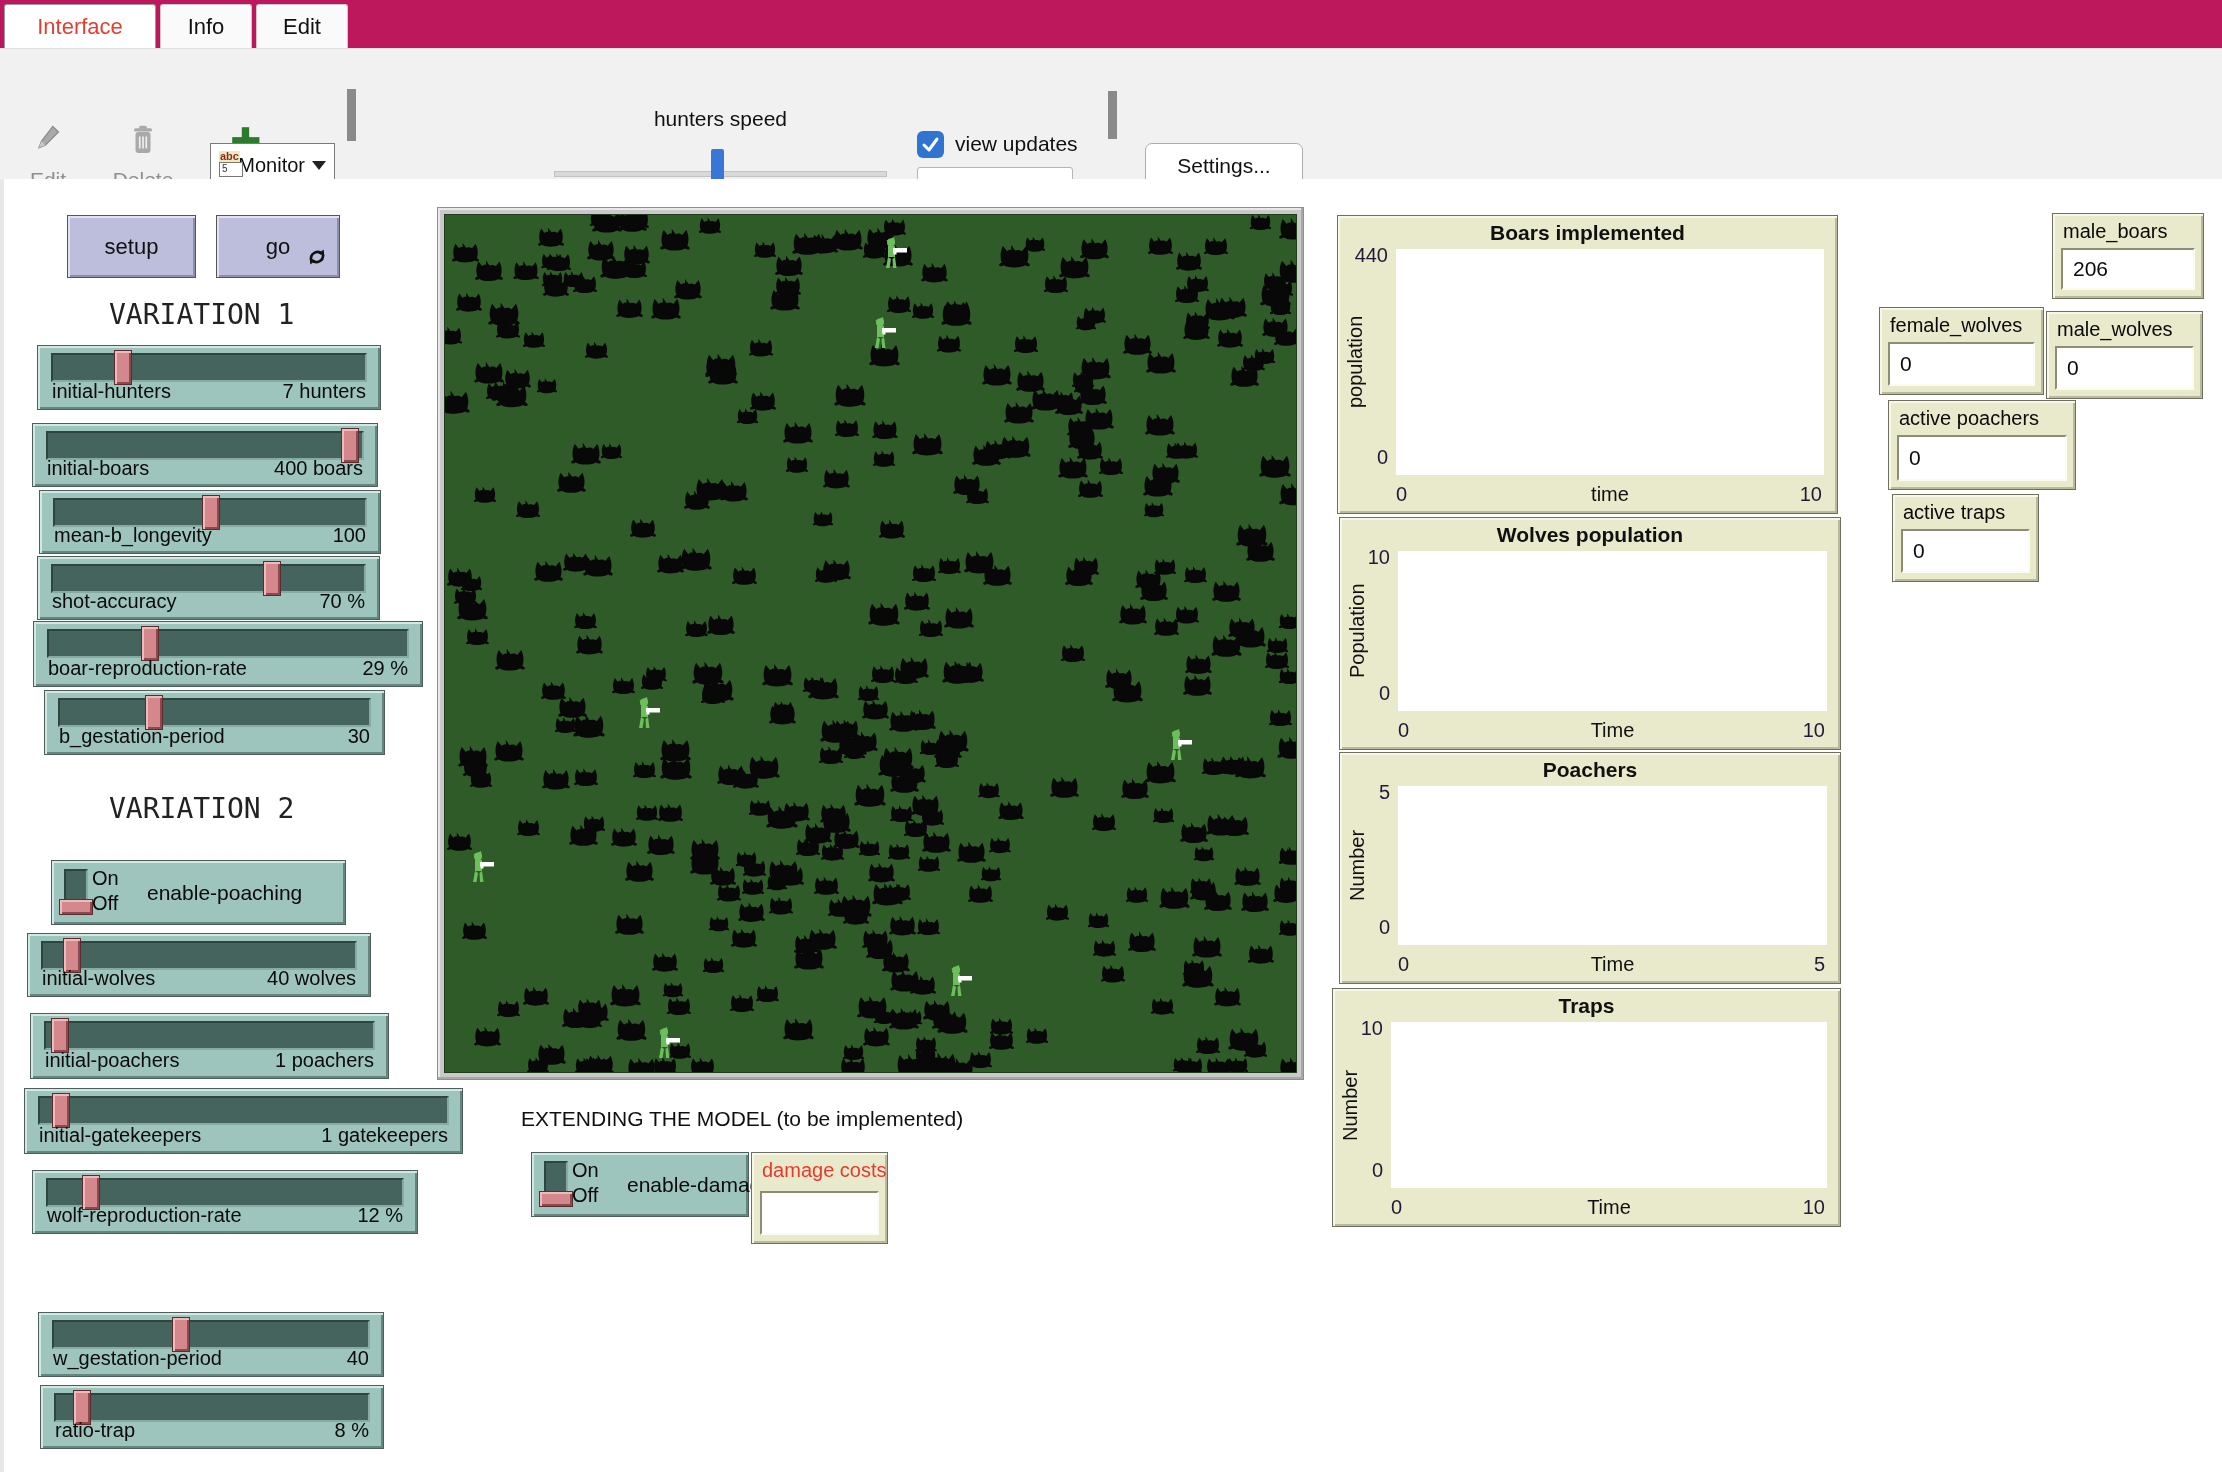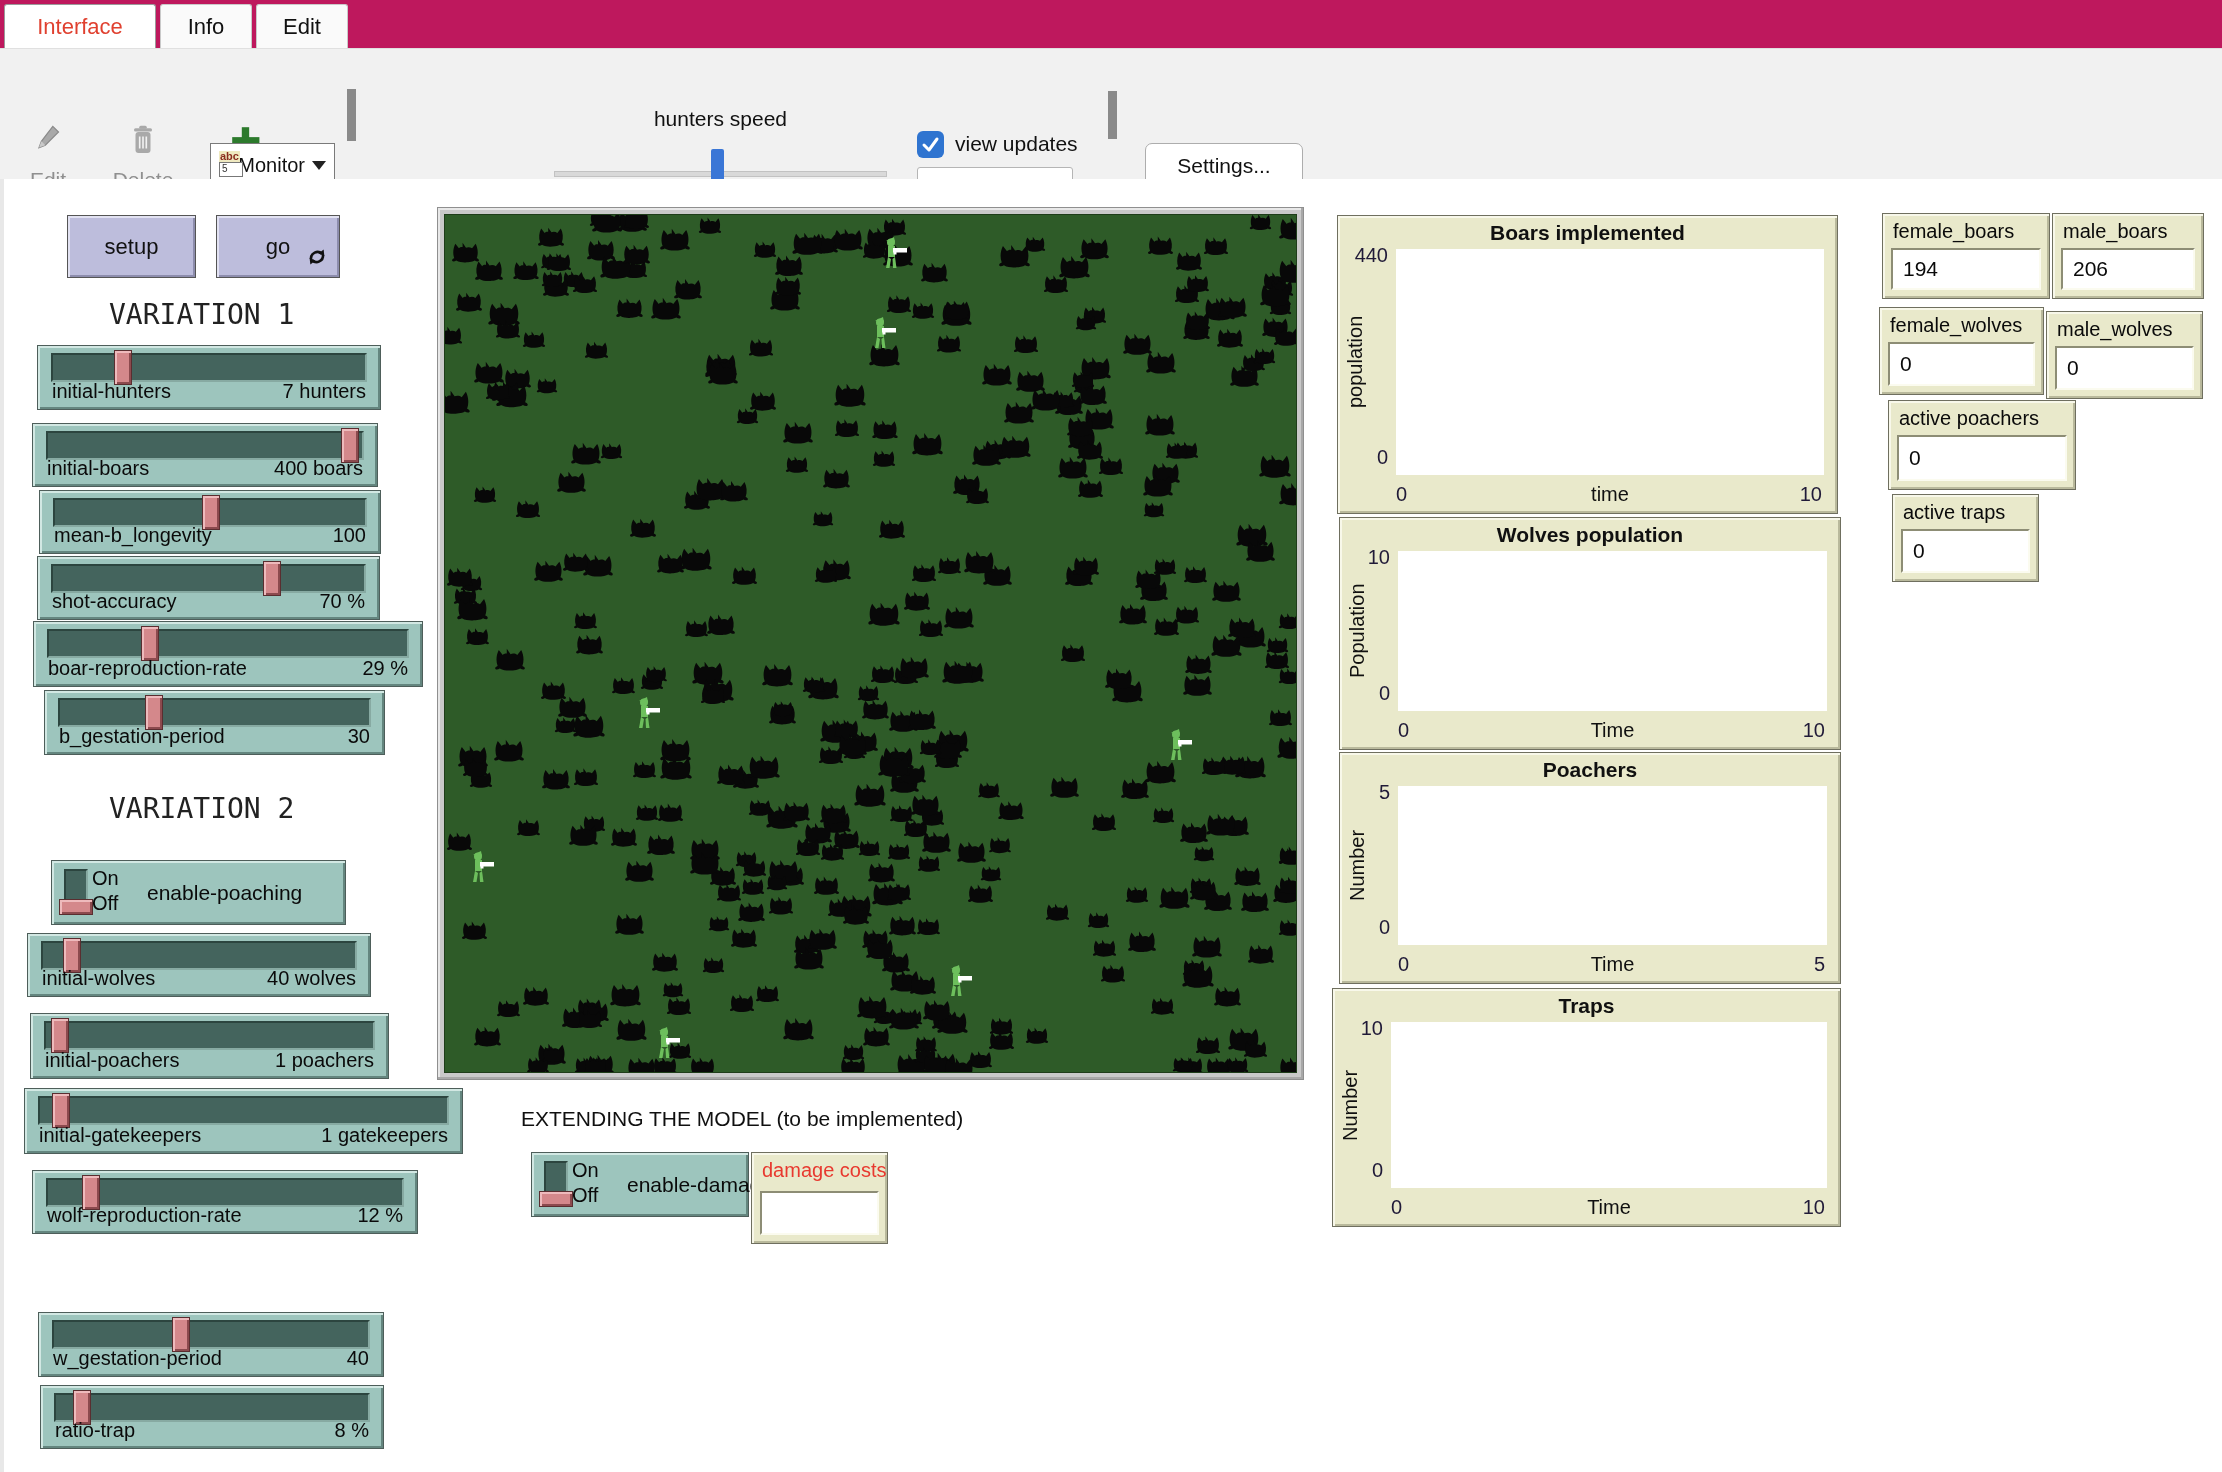--- a/index.html
+++ b/index.html
@@ -1614,26 +1614,20 @@
       <div class="nl-plot" style="left: 1328px; top: 809px; width: 507px; height: 237px;">
         <div class="ptitle">Traps</div>
         <div class="parea"></div>
         <div class="ymax" style="top: 28px;">10</div>
         <div class="ymin" style="bottom: 44px;">0</div>
         <div class="ylab" style="top: 33px; height: 166px;">Number</div>
         <div class="xmin" style="left: 58px; bottom: 7px;">0</div>
         <div class="xlab" style="left: 58px; right: 13px; bottom: 7px;">Time</div>
         <div class="xmax" style="right: 15px; bottom: 7px;">10</div>
       </div>
-      <div class="nl-monitor" style="left: 1878px; top: 34px; width: 166px; height: 84px;">
-        <div class="mlabel">female_boars</div>
-        <div class="mbox">
-          <div class="mval">194</div>
-        </div>
-      </div>
       <div class="nl-monitor" style="left: 2048px; top: 34px; width: 150px; height: 84px;">
         <div class="mlabel">male_boars</div>
         <div class="mbox">
           <div class="mval">206</div>
         </div>
       </div>
       <div class="nl-monitor" style="left: 1875px; top: 128px; width: 163px; height: 86px;">
         <div class="mlabel">female_wolves</div>
         <div class="mbox">
           <div class="mval">0</div>

